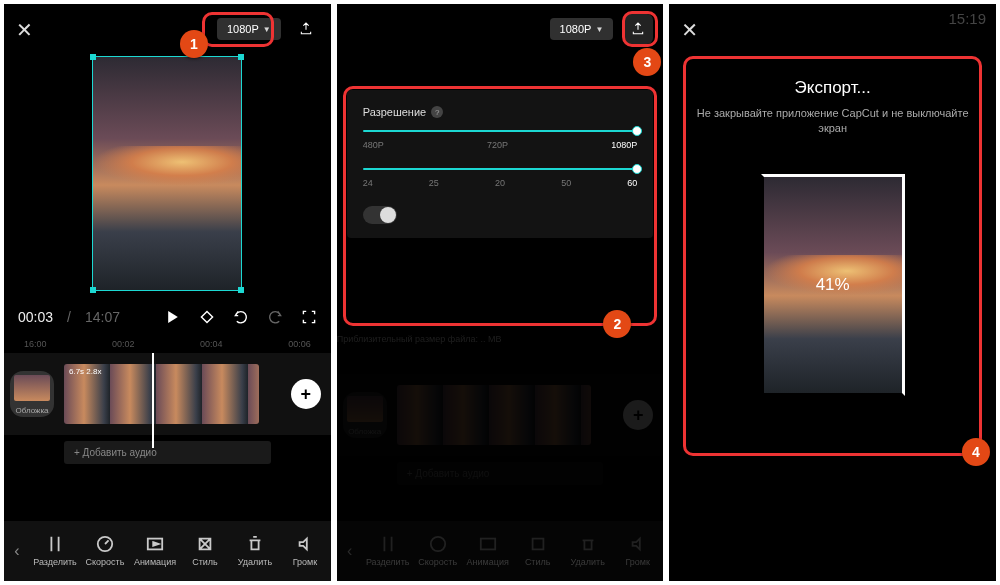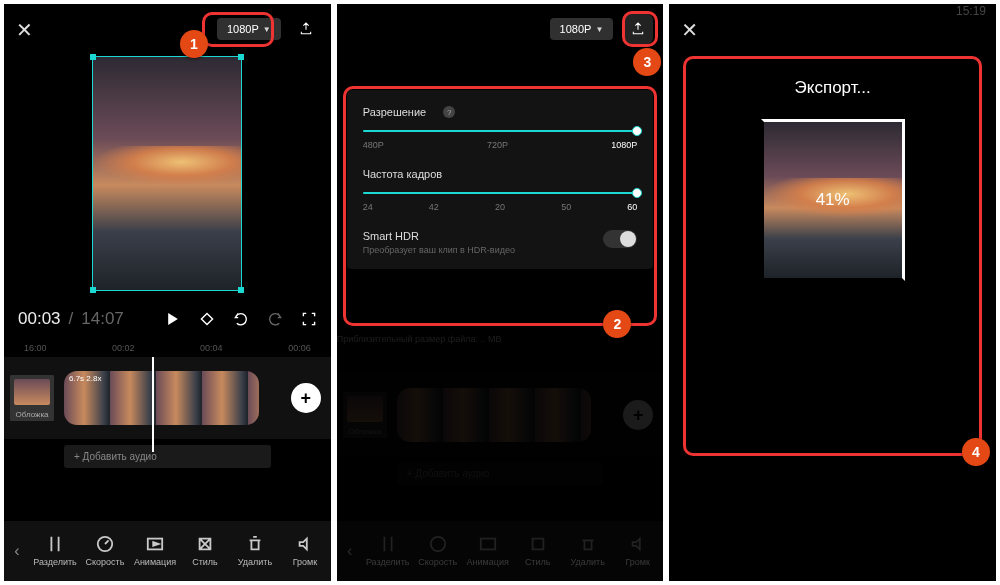--- a/index.html
+++ b/index.html
@@ -80,21 +80,21 @@
     position:absolute; top:38%; left:0; right:0; height:40px;
     background: radial-gradient(ellipse at 60% 40%, #f7ca77 0%, #d67f4a 40%, transparent 70%);
     opacity:.9;
   }
   .player {
     display:flex;align-items:center;
     padding: 8px 14px;
     margin-top: 10px;
     gap: 8px;
   }
-  .time { font-size:17px; color:#eee; display:flex;gap:8px;text-align:center;}
+  .time { font-size:14px; color:#eee; display:flex;gap:14px;text-align:center;}
   .time .dur{color:#666}
   .pctrls { margin-left:auto; display:flex; gap:18px; align-items:center;}
   .ico { width:16px;height:16px; display:inline-flex;align-items:center;justify-content:center;}
   .ruler {
     display:flex;
     padding: 6px 20px 2px;
     font-size:9px; color:#555;
     justify-content:space-between;
   }
   .timeline {
@@ -102,36 +102,36 @@
     height: 82px;
     background:#111;
     margin-top:2px;
     display:flex;
     align-items:center;
     padding-left:60px;
   }
   .cover {
     position:absolute; left:6px; top:18px;
     width:44px; height:46px;
-    background:#333; border-radius:1px;
+    background:#333; border-radius:13px;
     display:flex;align-items:flex-end;justify-content:center;
     font-size:8px;color:#aaa;padding-bottom:2px;
   }
   .cover::before{
     content:''; position:absolute; top:4px;left:4px;right:4px;height:26px;
     background: linear-gradient(180deg,#6b4b57,#c88a5e);
     border-radius:2px;
   }
   .clip {
-    height:54px;
+    height:60px;
     flex:1;
     background: repeating-linear-gradient(90deg,
       #6b4b57 0px,#c88a5e 20px,#3a3f4a 40px,#1e2328 46px);
     margin-right:72px;
-    border-radius:13px;
+    border-radius:3px;
     position:relative;
   }
   .clip-info{position:absolute;top:3px;left:5px;font-size:8px;color:#fff}
   .plus-btn {
     position:absolute; right:10px; top:26px;
     width:30px;height:30px;border-radius:15px;background:#fff;
     display:flex;align-items:center;justify-content:center;
     color:#000;font-size:18px;font-weight:bold;
   }
   .add-audio {
@@ -158,41 +158,41 @@
     flex:0 0 50px; text-align:center; color:#bbb; font-size:9px;
   }
   .tool .ti { display:block; margin:0 auto 4px; opacity:.9;}
   .settings{
     position:absolute; left:10px; right:10px; top:86px;
     background:#131313;
     border-radius:4px;
     padding: 16px 16px 14px;
     z-index:3;
   }
-  .settings .label{font-size:11px;color:#ddd;margin-bottom:12px;display:flex;align-items:center;gap:17px}
+  .settings .label{font-size:11px;color:#ddd;margin-bottom:12px;display:flex;align-items:center;gap:5px}
   .qmark{display:inline-flex;width:12px;height:12px;border-radius:6px;background:#444;font-size:8px;align-items:center;justify-content:center;color:#aaa}
   .slider{ position:relative; height:2px; background:#1cd8d2; border-radius:1px; margin-bottom:8px;}
   .slider .thumb{position:absolute;right:-5px;top:-4px;width:10px;height:10px;border-radius:5px;background:#fff;border:1px solid #1cd8d2}
   .ticks{display:flex;justify-content:space-between;font-size:9px;color:#777;margin-bottom:18px}
   .ticks span:last-child{color:#fff}
   .hdr-row{display:flex;align-items:flex-start;justify-content:space-between}
   .hdr-row .sub{font-size:9px;color:#666;margin-top:3px}
   .toggle{width:34px;height:18px;border-radius:9px;background:#333;position:relative}
   .toggle::after{content:'';position:absolute;right:1px;top:1px;width:16px;height:16px;border-radius:8px;background:#ddd}
   .filesize{font-size:9px;color:#555;text-align:left;margin-top:8px}
   .s2-bg .timeline, .s2-bg .toolbar, .s2-bg .add-audio {opacity:.3}
   
   .s3 .center{
     padding-top:22px; text-align:center;
   }
   .s3 h2{font-size:17px;font-weight:500;margin-bottom:8px}
   .s3 .sub{font-size:11px;color:#aaa;line-height:1.4;padding:0 20px}
   .thumb-box{
-    margin:24px auto 0;
-    width:138px;height:156px;
+    margin:40px auto 0;
+    width:138px;height:216px;
     position:relative;
     background: linear-gradient(180deg,#2d2a33 0%,#6b4b57 35%,#c88a5e 55%,#3a3f4a 75%,#1e2328 100%);
   }
   .thumb-box .sunset-detail{top:36%}
   .progress-ring{
     position:absolute; top:-3px; left:-3px; right:-3px; bottom:-3px;
     border:3px solid #fff;
     border-left:3px solid transparent;
     border-bottom:3px solid transparent;
   }
@@ -205,21 +205,21 @@
     position:absolute; border:3px solid #e33; border-radius:10px;
     pointer-events:none; z-index:10;
   }
   .badge{
     position:absolute; width:28px;height:28px;border-radius:14px;
     background:#e34815;color:#fff;font-weight:bold;font-size:14px;
     display:flex;align-items:center;justify-content:center;
     box-shadow:0 1px 3px rgba(0,0,0,.5);
     z-index:11;
   }
-  .statusbar{position:absolute;top:0;right:10px;font-size:12px;color:#444}
+  .statusbar{position:absolute;top:6px;right:10px;font-size:15px;color:#444}
 </style>
 </head>
 <body>
 
 <div class="screen">
   <div class="topbar">
     <div class="close-x">✕</div>
     <div class="res-btn">
       <span>1080P</span>
       <span class="chev">▼</span>
@@ -369,50 +369,46 @@
       <span class="qmark">?</span>
     </div>
     <div class="slider">
         <div class="thumb"></div>
       </div>
     <div class="ticks">
       <span>480P</span>
         <span>720P</span>
         <span>1080P</span>
     </div>
-    <div class="label">Частота кадров</div>
     <div class="slider">
         <div class="thumb"></div>
       </div>
     <div class="ticks">
       <span>24</span>
-        <span>42</span>
+        <span>25</span>
         <span>20</span>
         <span>50</span>
         <span>60</span>
     </div>
     <div class="hdr-row">
-      <div>
-        <div style="font-size:11px;color:#ddd">Smart HDR</div>
-        <div class="sub">Преобразует ваш клип в HDR-видео</div>
-      </div>
       <div class="toggle"></div>
     </div>
   </div>
   <div class="frame" style="left:6px;top:82px;right:6px;height:240px"></div>
   <div class="badge" style="right:32px;top:306px">2</div>
 </div>
 
 <div class="screen s3">
   <div class="statusbar">15:19</div>
   <div class="topbar">
     <div class="close-x">✕</div>
   </div>
   <div class="center">
     <h2>Экспорт...</h2>
+    <div class="sub">Не закрывайте приложение CapCut и не выключайте экран</div>
     <div class="thumb-box">
       <div class="sunset-detail"></div>
       <div class="progress-ring"></div>
       <div class="pct">41%</div>
     </div>
   </div>
   <div class="frame" style="left:14px;top:52px;right:14px;height:400px"></div>
   <div class="badge" style="right:6px;top:434px">4</div>
 </div>
 

